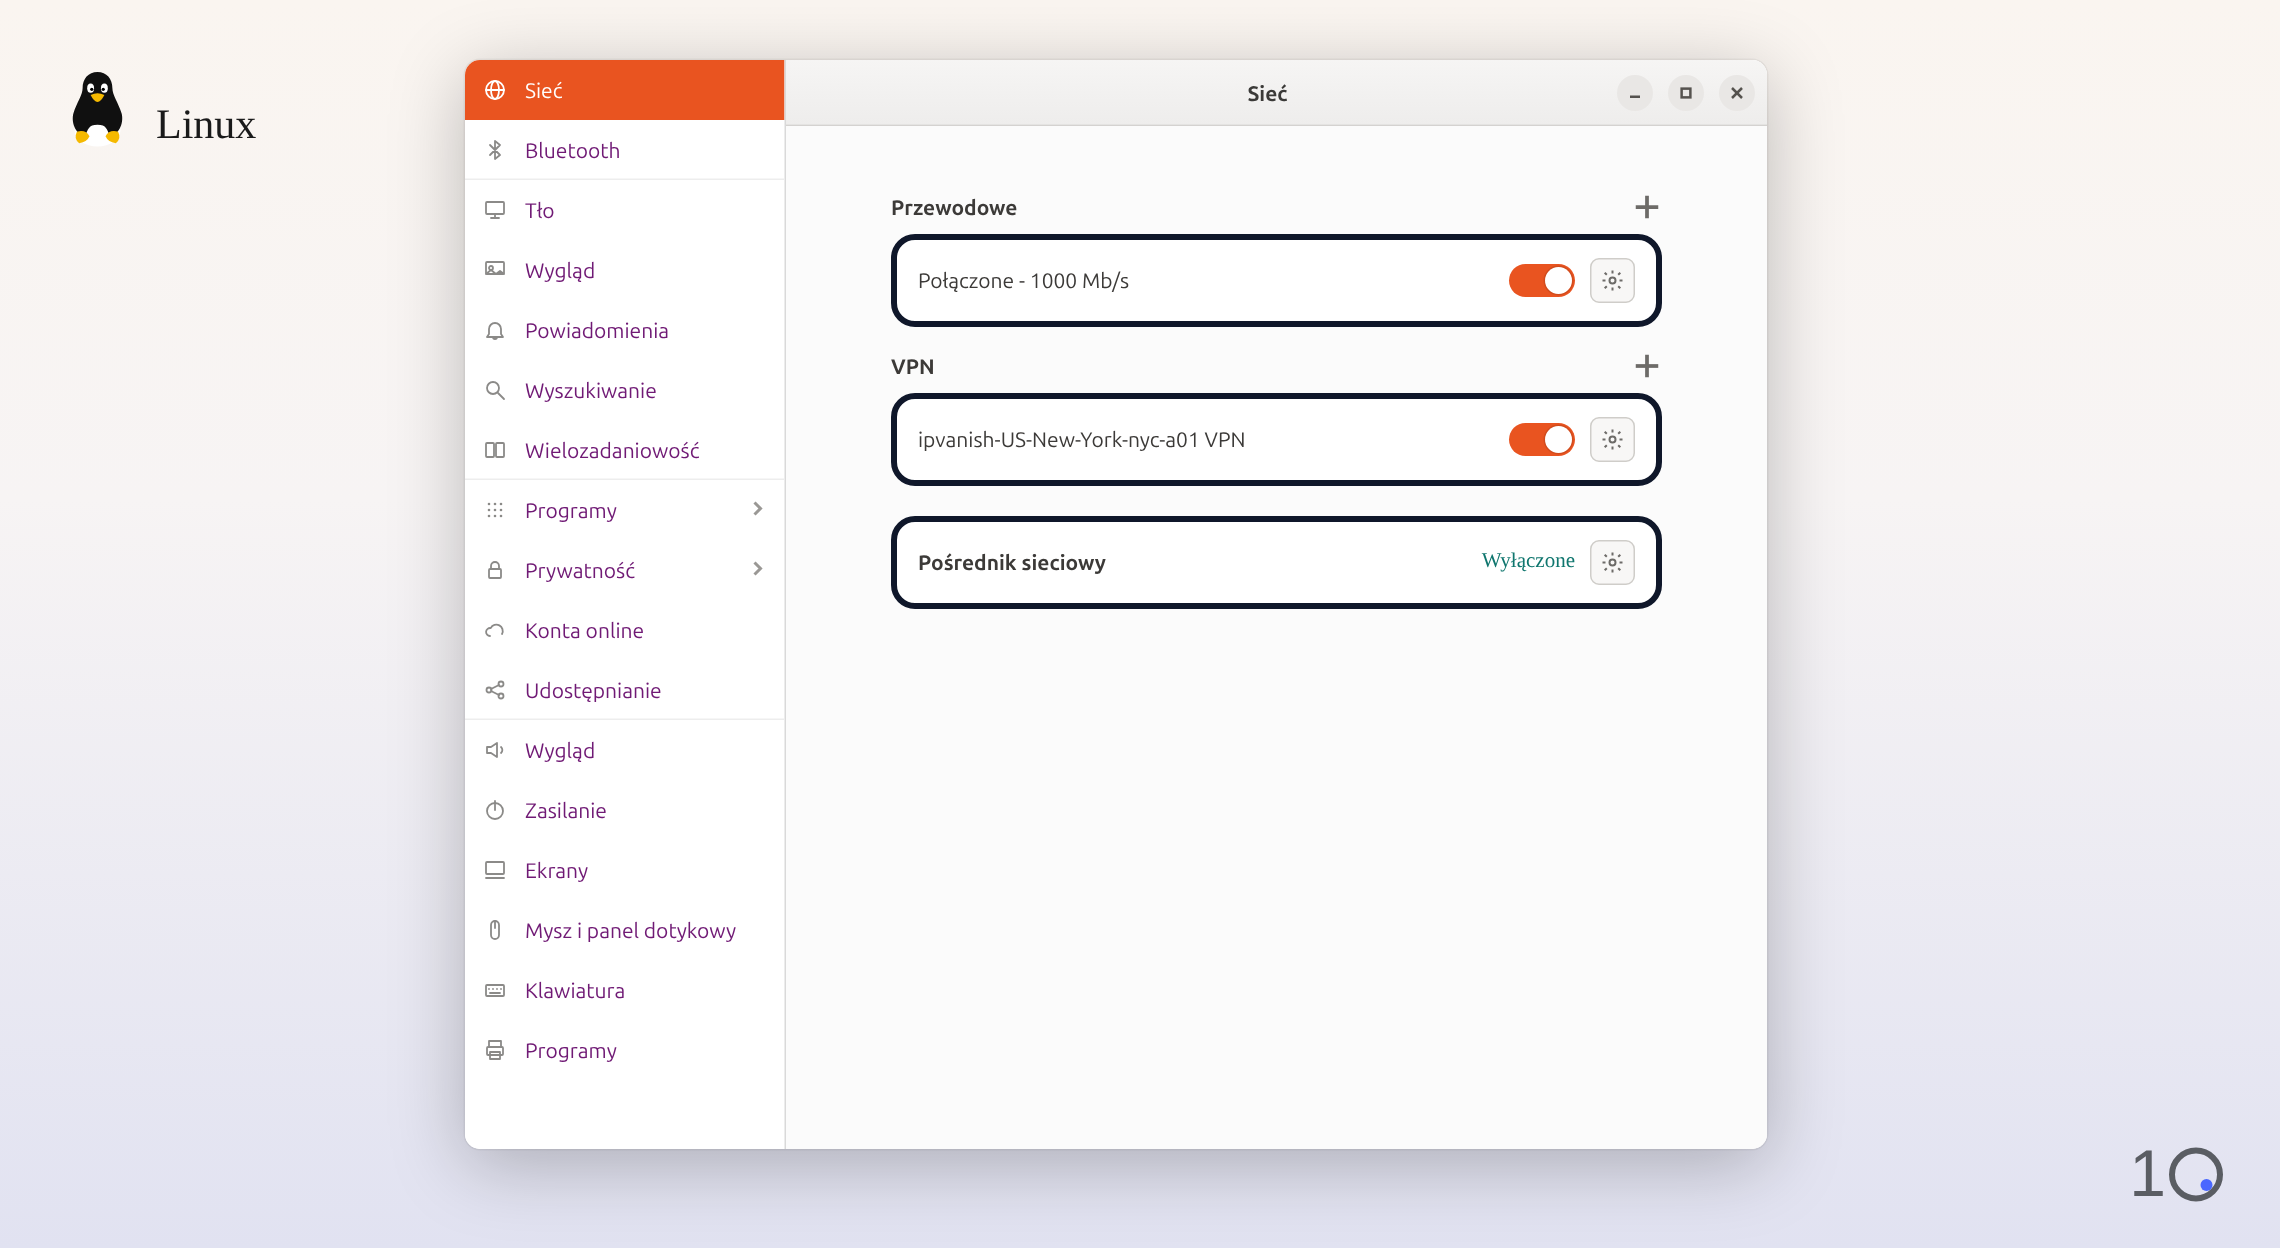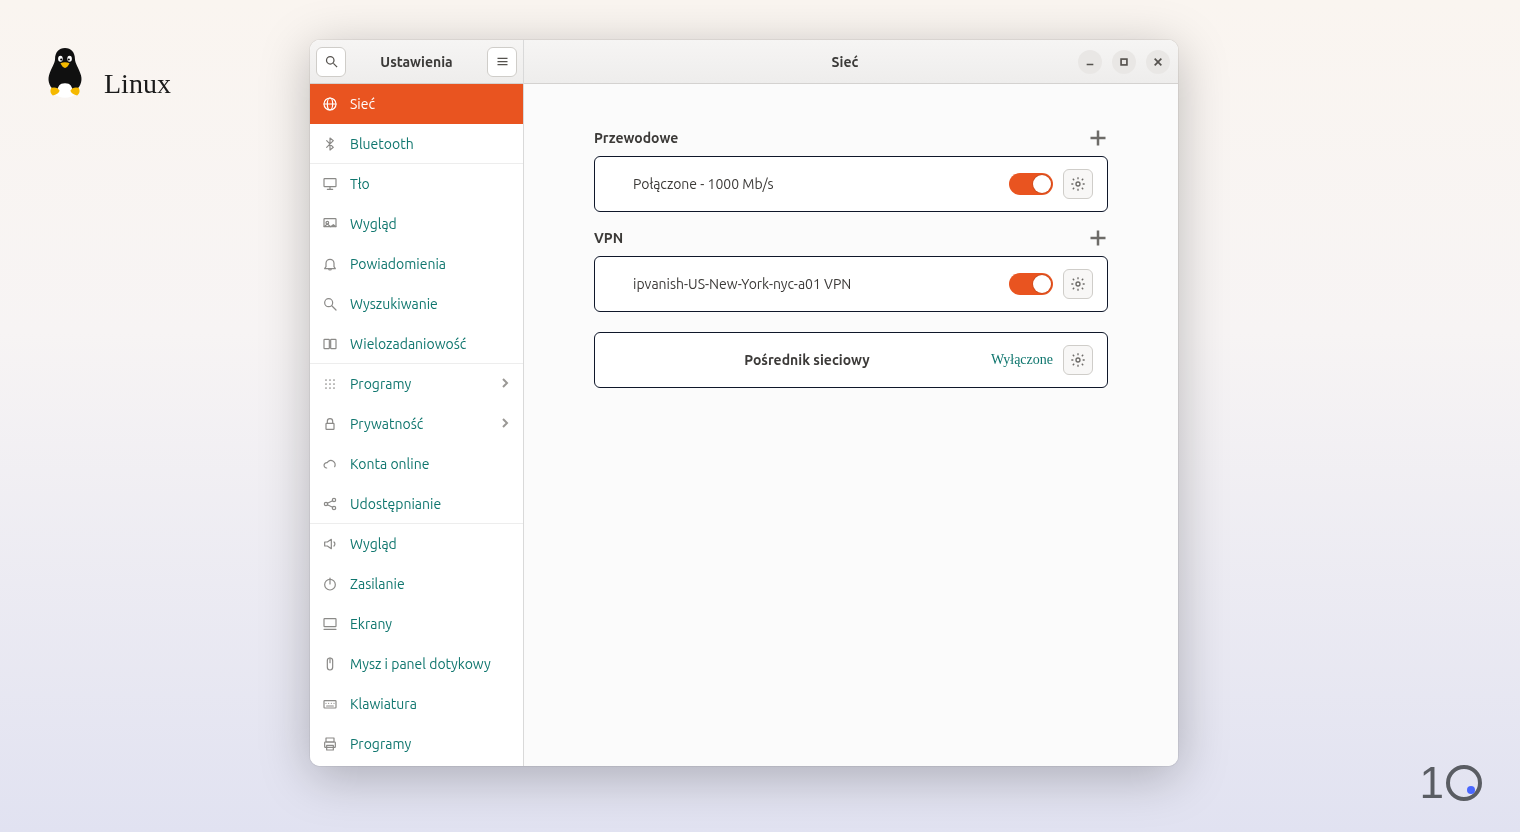--- a/index.html
+++ b/index.html
@@ -75,21 +75,21 @@
     color: #3b3a38;
   }
 
   .side-items { flex: 1; overflow-y: auto; }
   .side-item {
     display: flex; align-items: center;
     height: 40px;
     padding: 0 12px;
     gap: 12px;
     font-size: 14px;
-    color: #0f766e;
+    color: #701a75;
     cursor: pointer;
   }
   .side-item.sep-after { border-bottom: 1px solid #ededed; }
   .side-item.active { background: #E95420; color: #fff; }
   .side-item.active .side-icon { color: #fff; }
   .side-icon {
     width: 16px; height: 16px;
     display: flex; align-items: center; justify-content: center;
     color: #8b8a88;
     flex: 0 0 16px;
@@ -121,32 +121,31 @@
   .content { padding: 28px 70px; }
   .section-hdr {
     display: flex; align-items: center; justify-content: space-between;
     margin: 16px 0 8px;
     gap: 32px;
   }
   .section-hdr h3 { font-size: 14px; font-weight: 700; color: #3c3a38; }
   .add-btn { width: 20px; height: 20px; display:flex; align-items:center; justify-content:center; color:#6d6b68; cursor:pointer; }
 
   .card {
-    border: 1px solid #0f172a;
-    border-radius: 6px;
+    border: 4px solid #0f172a;
+    border-radius: 16px;
     background: #fff;
-    padding-left: 24px;
   }
   .row {
     display: flex; align-items: center;
     padding: 12px 14px;
     gap: 10px;
   }
   .row-label { flex: 1; font-size: 14px; color: #3c3a38; }
-  .row-label.bold { font-weight: 700; text-align: center; }
+  .row-label.bold { font-weight: 700; }
   .row-status { font-size: 14px; color: #0f766e; font-family: Liberation Serif, serif; }
 
   .switch {
     width: 44px; height: 22px; border-radius: 11px;
     position: relative; cursor: pointer;
     background: #E95420;
   }
   .switch::after {
     content:"";
     position:absolute; top:2px; right:2px;
@@ -194,36 +193,20 @@
     <path d="M26 24q6-3 12 0q-3 6-6 6t-6-6z" fill="#F5B900"></path>
     <path d="M14 56q-3 6 2 10q7-1 9-6q-3-6-11-4z" fill="#F5B900"></path>
     <path d="M50 56q3 6-2 10q-7-1-9-6q3-6 11-4z" fill="#F5B900"></path>
   </svg>
   <span class="txt">Linux</span>
 </div>
 
 <div class="window">
 
   <div class="sidebar">
-    <div class="sidebar-header">
-      <div class="hdr-btn">
-        <svg viewBox="0 0 24 24">
-            <circle cx="10" cy="10" r="6" stroke-width="2"></circle>
-            <line x1="15" y1="15" x2="21" y2="21" stroke-width="2"></line>
-          </svg>
-      </div>
-      <div class="sidebar-title">Ustawienia</div>
-      <div class="hdr-btn">
-        <svg viewBox="0 0 24 24">
-            <line x1="4" y1="7" x2="20" y2="7" stroke-width="2"></line>
-            <line x1="4" y1="12" x2="20" y2="12" stroke-width="2"></line>
-            <line x1="4" y1="17" x2="20" y2="17" stroke-width="2"></line>
-          </svg>
-      </div>
-    </div>
     <div class="side-items" id="side-items">
         <div class="side-item active">
           <span class="side-icon">
             <svg viewBox="0 0 24 24">
               <circle cx="12" cy="12" r="9" stroke="currentColor" fill="none" stroke-width="1.8" stroke-linecap="round" stroke-linejoin="round"></circle>
               <ellipse cx="12" cy="12" rx="4" ry="9" stroke="currentColor" fill="none" stroke-width="1.8" stroke-linecap="round" stroke-linejoin="round"></ellipse>
               <line x1="3" y1="12" x2="21" y2="12" stroke="currentColor" fill="none" stroke-width="1.8" stroke-linecap="round" stroke-linejoin="round"></line>
             </svg>
           </span>
           <span class="side-label">Sieć</span>

